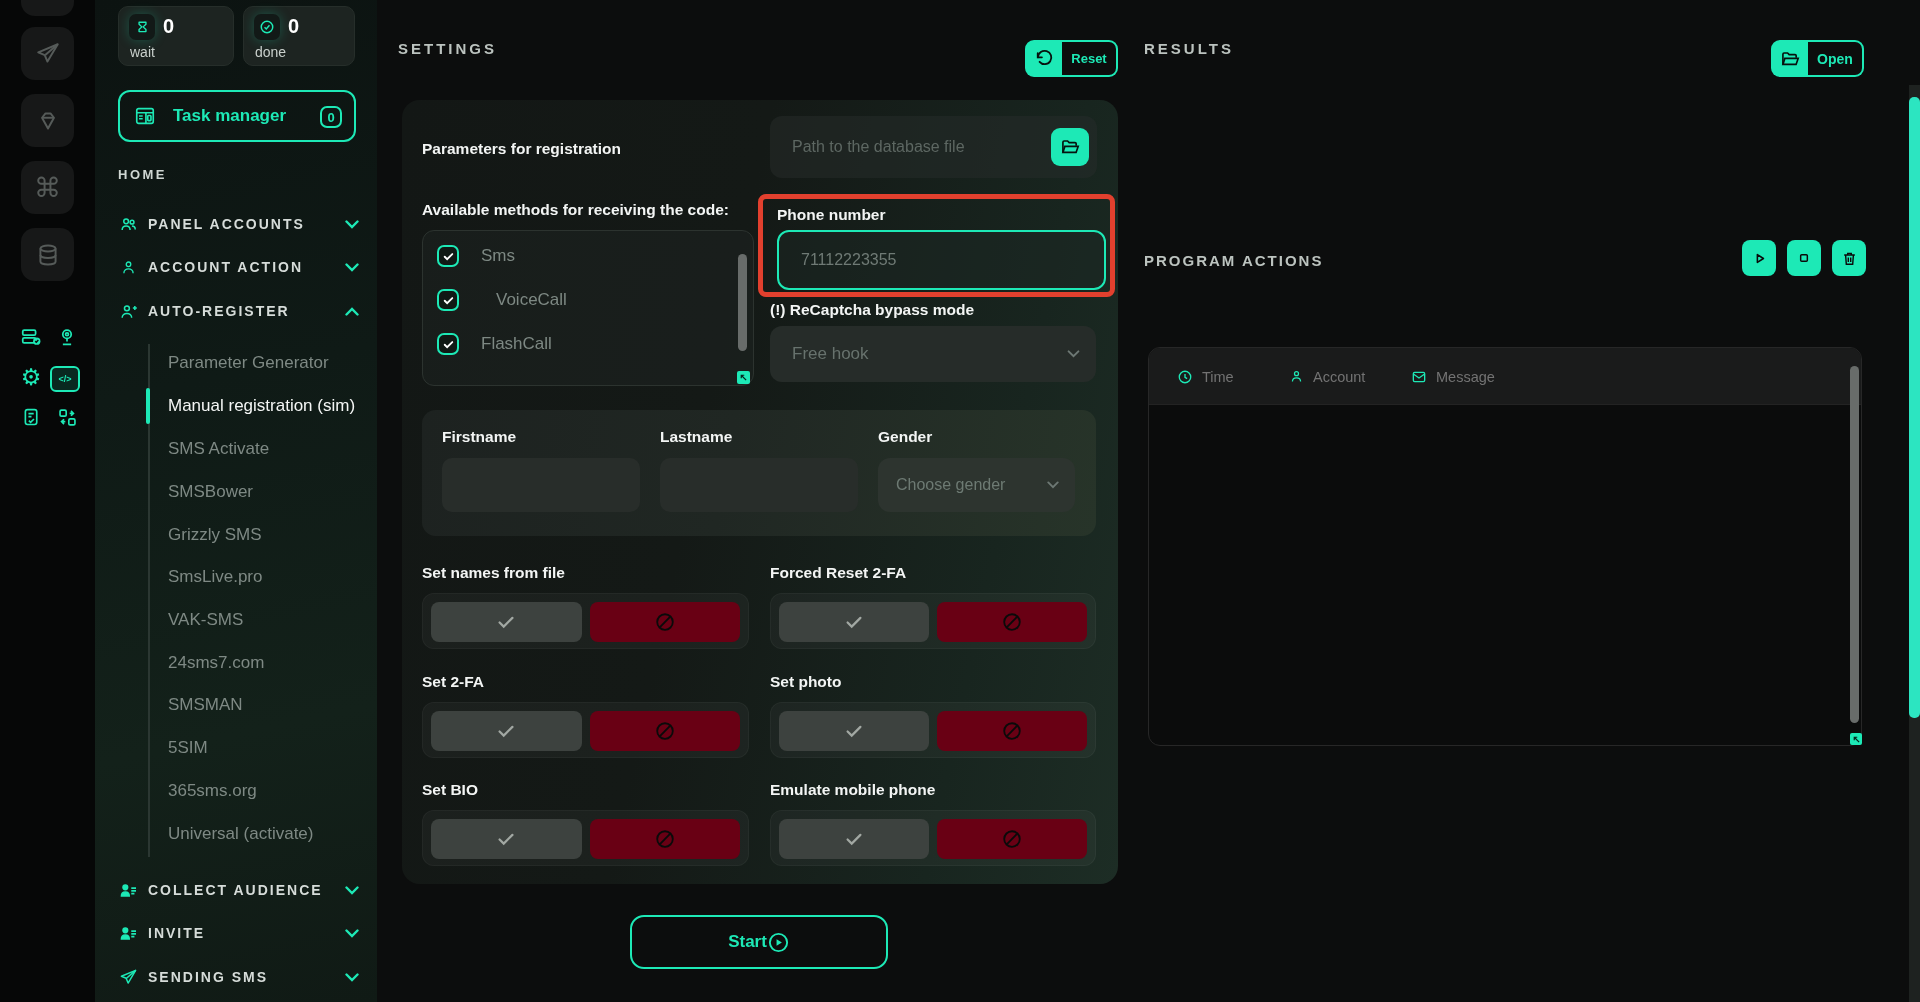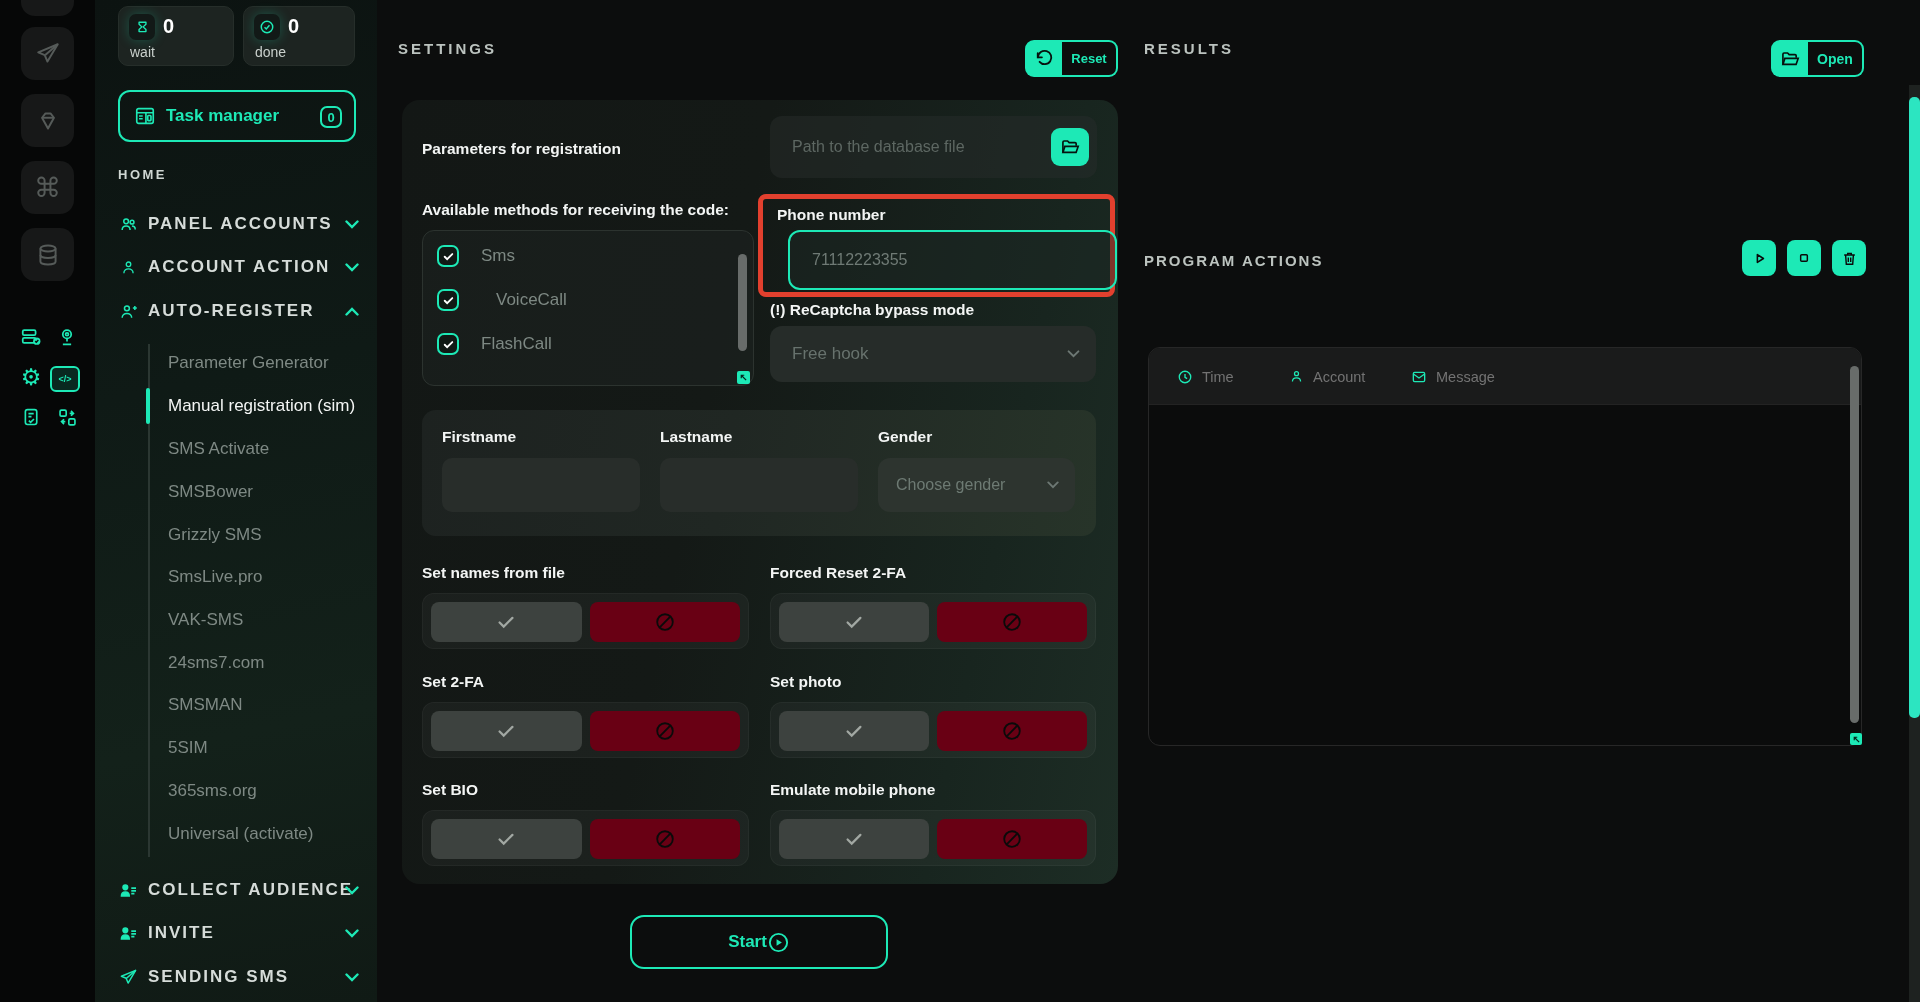--- a/index.html
+++ b/index.html
@@ -14,28 +14,28 @@
   
   .sidebar{left:95px;top:0;width:282px;height:1002px;
            background:linear-gradient(168deg,#0c1311 0%,#0f1a16 38%,#13211a 72%,#101a15 100%);}
   .counter{top:6px;height:58px;background:#1d2421;border:1px solid #262e2a;border-radius:10px;}
   .counter .chip{position:absolute;left:10px;top:7px;width:26px;height:26px;border-radius:7px;
                  background:#121917;display:flex;align-items:center;justify-content:center;color:#1de9b6;
                  box-shadow:0 0 12px rgba(29,233,182,.25);}
   .counter .val{position:absolute;left:44px;top:8px;font-size:20px;font-weight:700;color:#fff;}
   .counter .lbl{position:absolute;left:11px;top:37px;font-size:14px;color:#c9d0cc;}
   .taskbtn{left:23px;top:90px;width:238px;height:52px;border:2px solid #1de9b6;border-radius:12px;
-           display:flex;align-items:center;gap:10px;padding:0 14px;box-sizing:border-box;color:#1de9b6;cursor:pointer;}
+           display:flex;align-items:center;gap:17px;padding:0 14px;box-sizing:border-box;color:#1de9b6;cursor:pointer;}
   .taskbtn .tlabel{font-size:17px;font-weight:700;}
   .taskbtn .badge{position:absolute;right:12px;top:14px;width:22px;height:22px;border:2px solid #1de9b6;
                   border-radius:7px;font-size:13px;font-weight:700;display:flex;align-items:center;justify-content:center;box-sizing:border-box;}
   .navhead{font-size:13px;font-weight:700;letter-spacing:2.5px;color:#cfd6d2;}
   .navrow{left:0;width:282px;height:44px;display:flex;align-items:center;cursor:pointer;}
   .navrow .nico{position:absolute;left:23px;width:20px;display:flex;justify-content:center;color:#1de9b6;}
-  .navrow .nlab{position:absolute;left:53px;font-size:17px;font-weight:700;letter-spacing:2px;color:#d6dcd9;}
+  .navrow .nlab{position:absolute;left:53px;font-size:14px;font-weight:700;letter-spacing:2px;color:#d6dcd9;}
   .navrow .chev{position:absolute;right:18px;color:#1de9b6;display:flex;}
   .subline{left:53px;top:344px;width:2px;height:513px;background:#2b3732;}
   .subitem{left:73px;width:200px;height:34px;display:flex;align-items:center;font-size:17px;color:#7e8984;cursor:pointer;}
   .subitem.active{color:#f4f6f5;}
   .activebar{left:51px;top:388px;width:4px;height:36px;border-radius:2px;background:#1de9b6;}
   
   .coltitle{font-size:15px;font-weight:700;letter-spacing:3px;color:#bcc3bf;}
   .splitbtn{width:93px;height:37px;display:flex;cursor:pointer;}
   .splitbtn .seg1{width:37px;height:37px;background:#1de9b6;border-radius:9px 0 0 9px;
                   display:flex;align-items:center;justify-content:center;color:#07120e;box-sizing:border-box;}
@@ -357,21 +357,21 @@
       <div class="abs vscroll" style="left:315px;top:23px;width:9px;height:97px;"></div>
       <div class="abs grip" style="left:314px;top:140px;width:13px;height:13px;">
           <svg width="9" height="9" viewBox="0 0 12 12" fill="none" stroke="currentColor" stroke-width="1.6">
             <path d="M9.5 9.5L3 3M3 7V3h4"></path>
           </svg>
         </div>
     </div>
 
     <div class="abs redbox" style="left:356px;top:94px;width:357px;height:103px;">
       <div class="abs flabel" style="left:14px;top:7px;">Phone number</div>
-      <div class="abs phoneinput" style="left:14px;top:31px;width:329px;height:60px;margin-left:11px;">
+      <div class="abs phoneinput" style="left:14px;top:31px;width:329px;height:60px;">
         <div class="ph" style="color:#6f7a75;">71112223355</div>
       </div>
     </div>
 
     <div class="abs flabel" style="left:368px;top:201px;">(!) ReCaptcha bypass mode</div>
     <div class="abs select" style="left:368px;top:226px;width:326px;height:56px;">
       <div class="ph" style="font-size:17px;color:#67726d;">Free hook</div>
       <span class="chevd">
           <svg width="13" height="8" viewBox="0 0 14 9" fill="none" stroke="currentColor" stroke-width="2.2" stroke-linecap="round">
             <path d="M1.5 1.5L7 7l5.5-5.5"></path>

